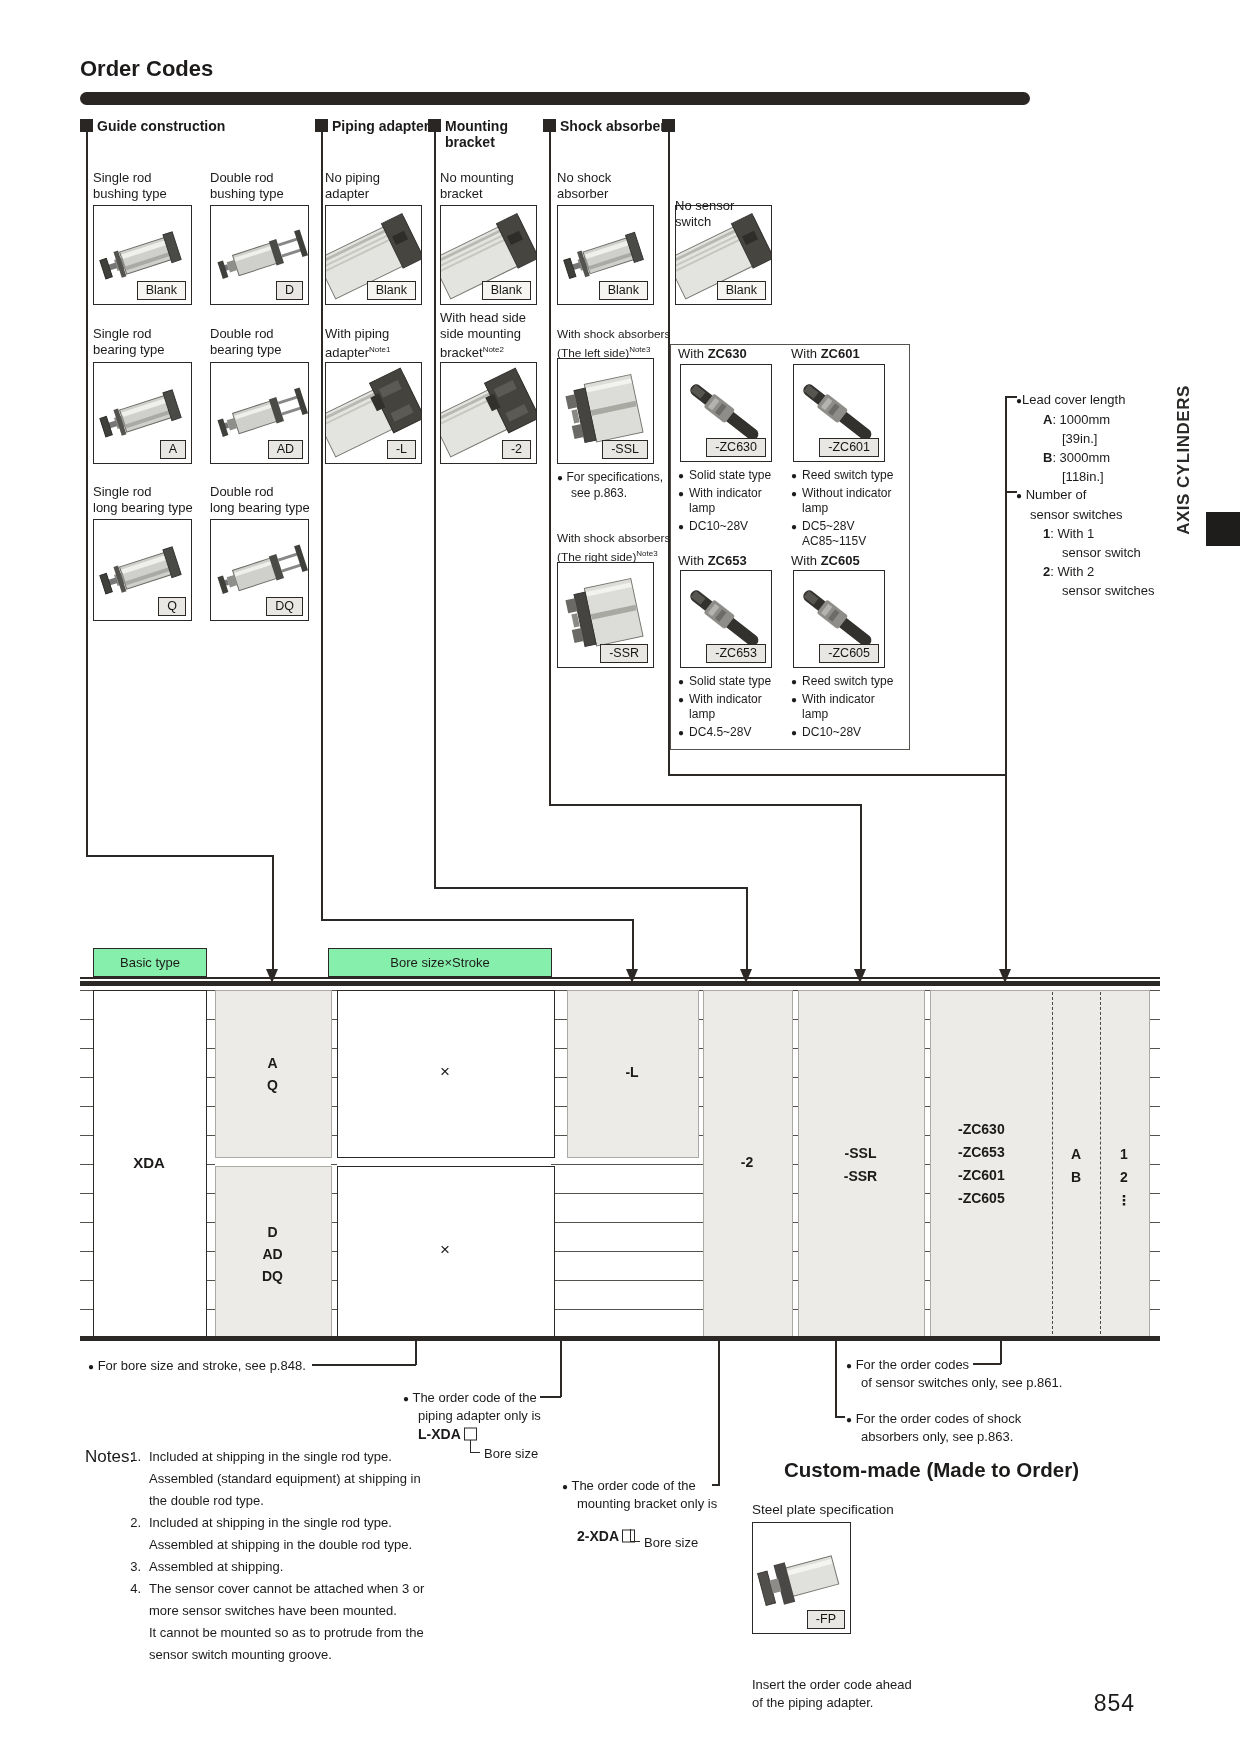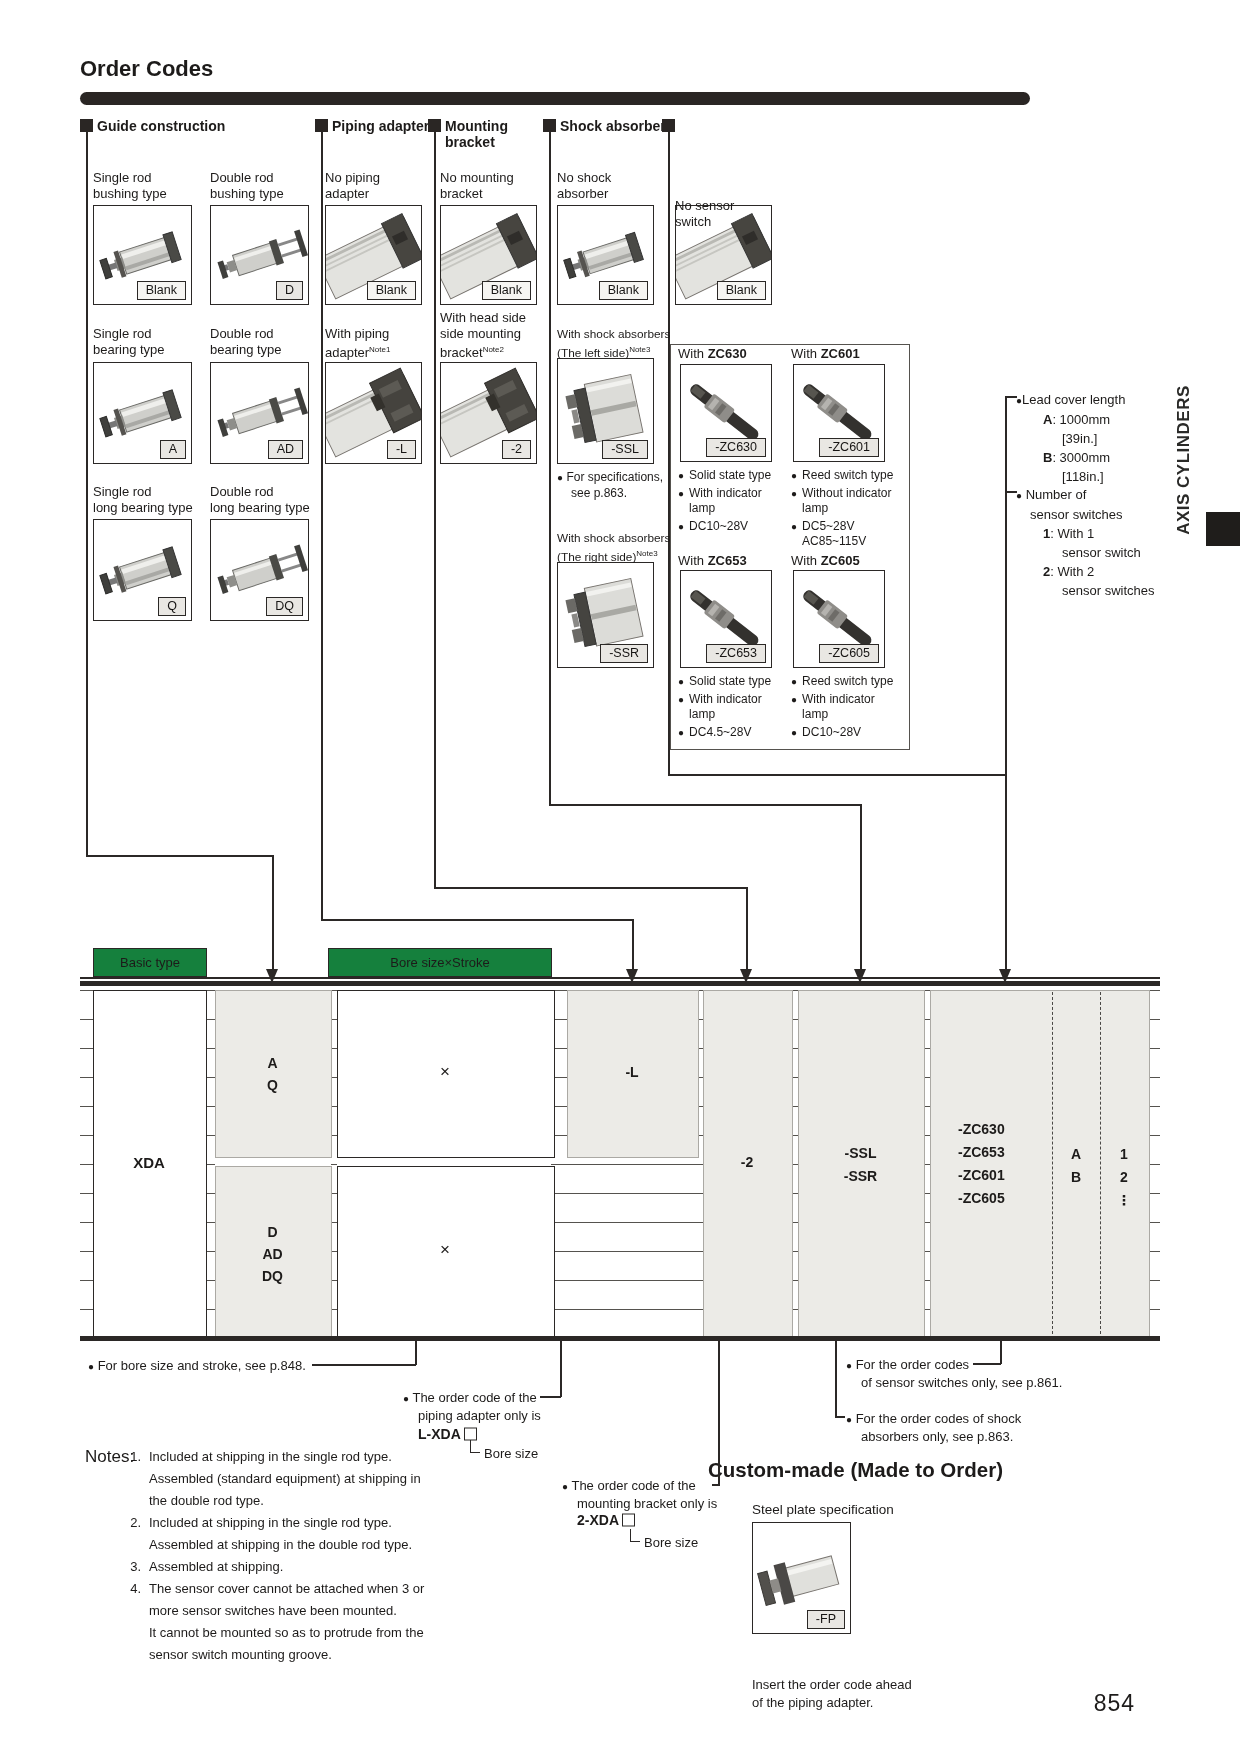--- a/index.html
+++ b/index.html
@@ -22,21 +22,21 @@
   .dot::before{content:"●";font-size:10px;}
   .note{font-size:8px;vertical-align:5px;}
   .gblock{position:absolute;background:#ecebe7;border:1px solid #aba9a4;z-index:1;}
   .wblock{position:absolute;background:#fff;border:1.5px solid #2b2826;z-index:1;}
   .ctext{position:absolute;text-align:center;font-weight:bold;font-size:14px;white-space:pre-line;z-index:2;}
   .ticks{position:absolute;top:990px;height:348px;z-index:0;
     background-image:repeating-linear-gradient(to bottom,#55524e 0 1.3px,transparent 1.3px 29px);}
   .dashv{position:absolute;width:0;border-left:1.4px dashed #4a4845;top:992px;height:342px;z-index:2;}
   .arrow{position:absolute;width:0;height:0;border-left:6px solid transparent;
     border-right:6px solid transparent;border-top:14px solid #2b2826;z-index:3;}
-  .lblbox{position:absolute;border:1.4px solid #2b2826;background:#15803d;text-align:center;
+  .lblbox{position:absolute;border:1.4px solid #2b2826;background:#86efac;text-align:center;
     font-size:13px;z-index:2;}
   .callout{position:absolute;font-size:13px;line-height:17px;z-index:2;}
   .kv0{padding-left:14px;text-indent:-14px;white-space:pre-line;}
   .kv{margin-left:27px;padding-left:19px;text-indent:-19px;white-space:pre-line;}
   .codebox{display:inline-block;width:11px;height:11px;border:1.3px solid #2b2826;
     margin-left:3px;transform:translateY(1.5px);}
   .nrow{display:flex;gap:8px;font-size:13px;line-height:22px;}
   .nnum{flex:none;width:18px;text-align:right;}
 </style>
 </head>
@@ -584,21 +584,21 @@
   </div>
   <div class="line" style="left:470px;top:1440px;width:1.3px;height:13px;"></div>
   <div class="line" style="left:470px;top:1452px;width:10px;height:1.3px;"></div>
   <div class="callout" style="left:484px;top:1445px;">Bore size</div>
 
   <div class="line" style="left:712px;top:1484px;width:8px;height:1.5px;"></div>
   <div class="line" style="left:718px;top:1341px;width:1.5px;height:144px;"></div>
   <div class="callout" style="left:562px;top:1477px;padding-left:15px;text-indent:-15px;">
     <span class="dot"></span> <span class="ml">The order code of the
 mounting bracket only is</span>
-    <div style="text-indent:0;font-weight:bold;font-size:14px;margin-top:0;">
+    <div style="text-indent:0;font-weight:bold;font-size:14px;margin-top:16px;">
       <span>2-XDA</span><span class="codebox"></span>
     </div>
   </div>
   <div class="line" style="left:630px;top:1529px;width:1.3px;height:13px;"></div>
   <div class="line" style="left:630px;top:1541px;width:10px;height:1.3px;"></div>
   <div class="callout" style="left:644px;top:1534px;">Bore size</div>
 
   <div class="line" style="left:973px;top:1363px;width:28px;height:1.5px;"></div>
   <div class="line" style="left:1000px;top:1341px;width:1.5px;height:23px;"></div>
   <div class="callout" style="left:846px;top:1356px;padding-left:15px;text-indent:-15px;">
@@ -632,21 +632,21 @@
       </div>
     <div class="nrow">
         <span class="nnum">4.</span>
         <span class="ml">The sensor cover cannot be attached when 3 or
 more sensor switches have been mounted.
 It cannot be mounted so as to protrude from the
 sensor switch mounting groove.</span>
       </div>
   </div>
 
-  <div class="abs" style="left:708px;top:1458px;font-size:20.5px;font-weight:bold;">Custom-made (Made to Order)</div>
+  <div class="abs" style="left:784px;top:1458px;font-size:20.5px;font-weight:bold;">Custom-made (Made to Order)</div>
   <div class="abs" style="left:752px;top:1502px;font-size:13.5px;">Steel plate specification</div>
   <div class="box" style="left:752px;top:1522px;width:97px;height:110px;">
     <div style="position:absolute;inset:0;">
         <svg viewBox="0 0 100 100">
           <g transform="rotate(-15 50 52)">
             <rect x="34" y="36" width="52" height="30" fill="#e0e0dc" stroke="#77736e"></rect>
             <rect x="35" y="39" width="50" height="5" fill="#f4f4f1"></rect>
             <rect x="26" y="30" width="12" height="42" fill="#4a4846"></rect>
             <rect x="8" y="34" width="10" height="34" fill="#52504c" stroke="#3a3835"></rect>
             <rect x="18" y="44" width="9" height="14" fill="#8e8c88"></rect>

